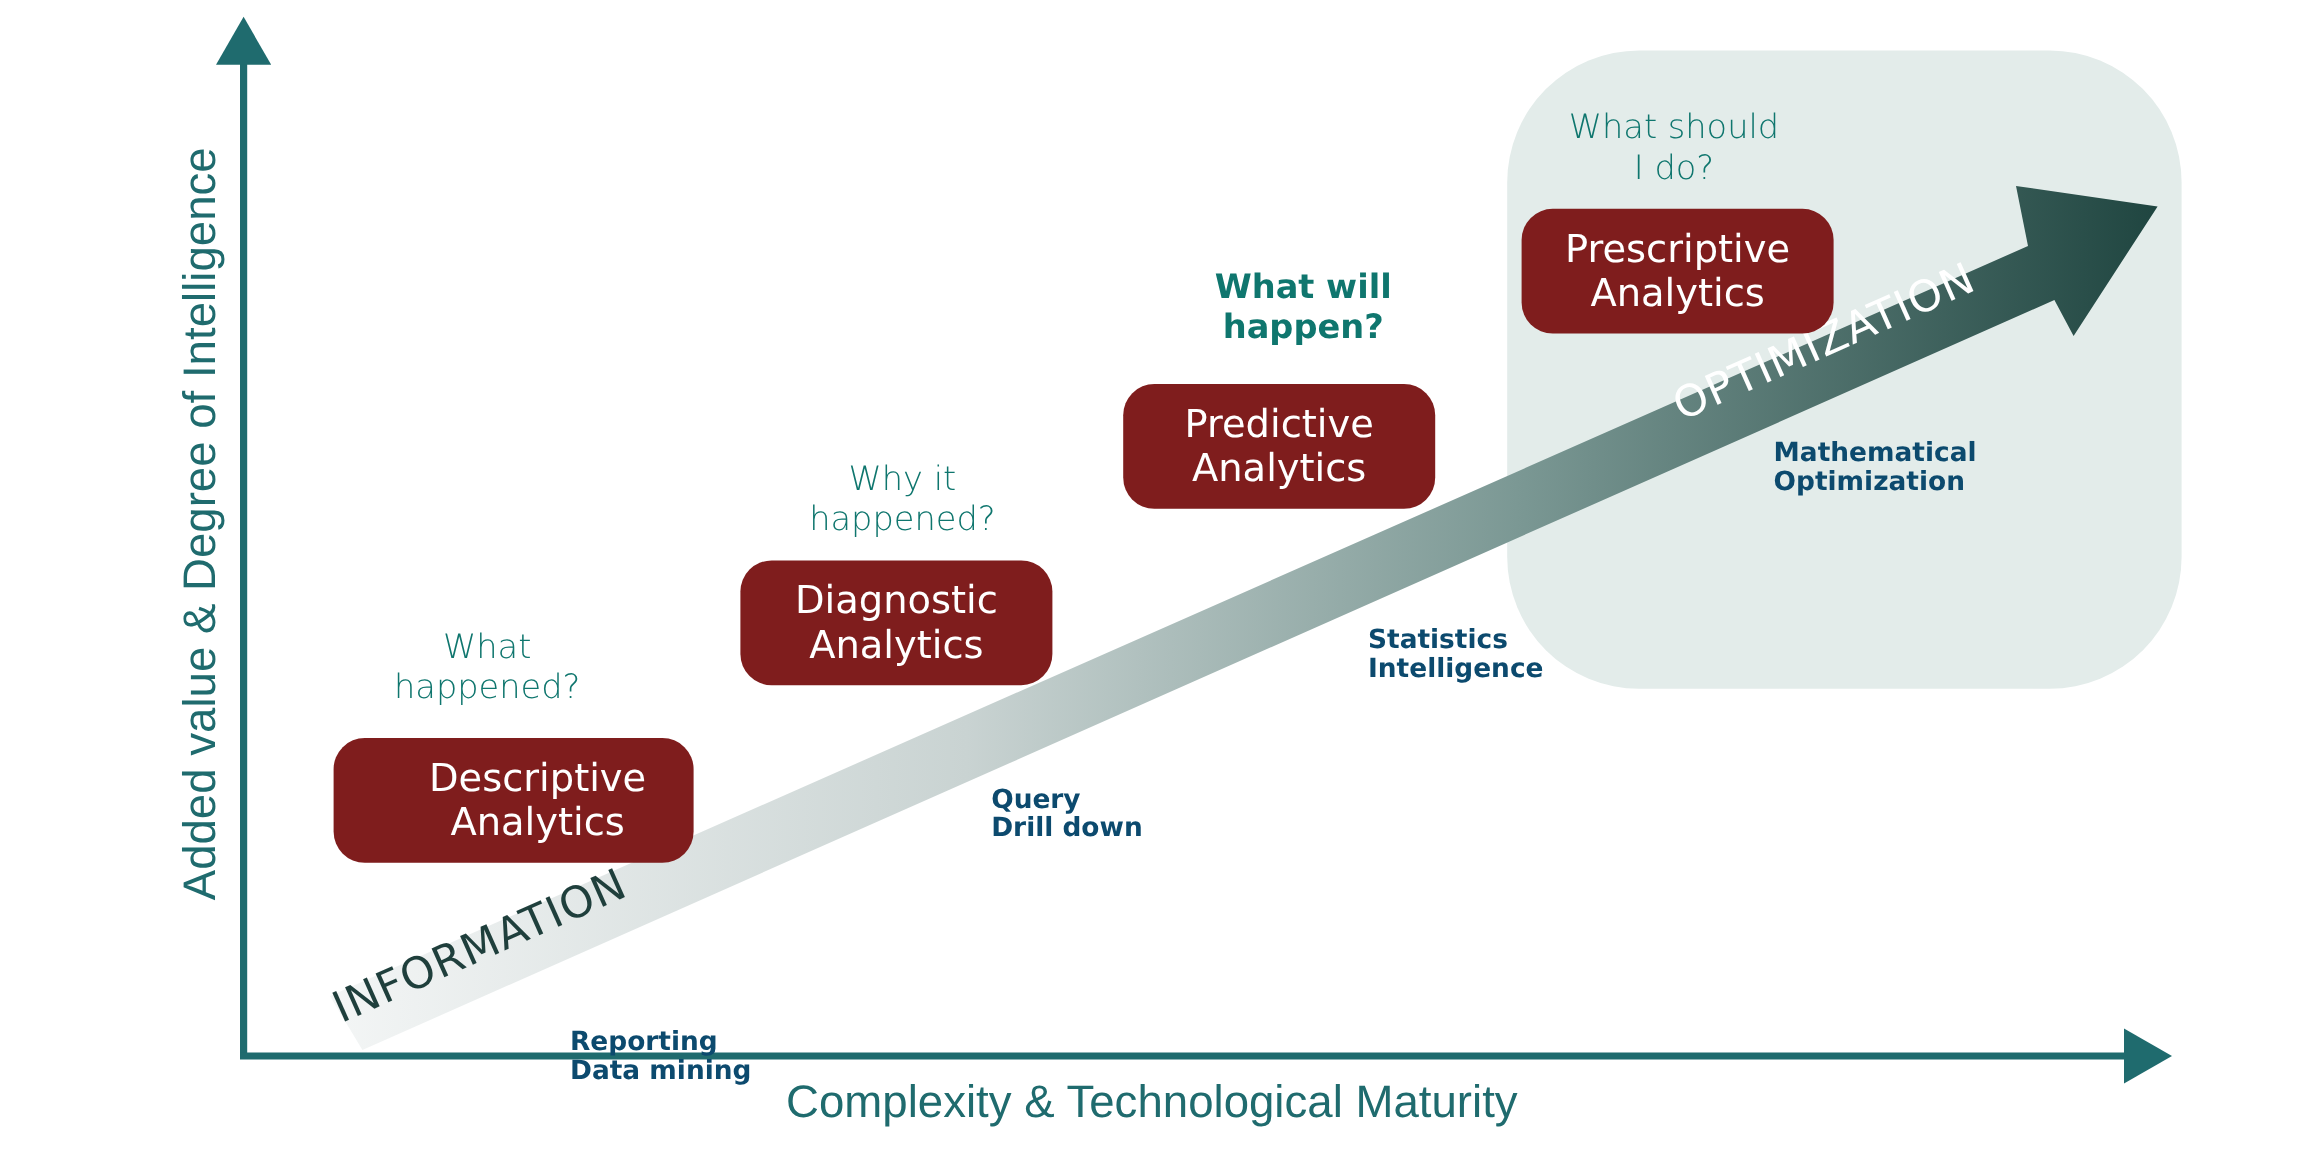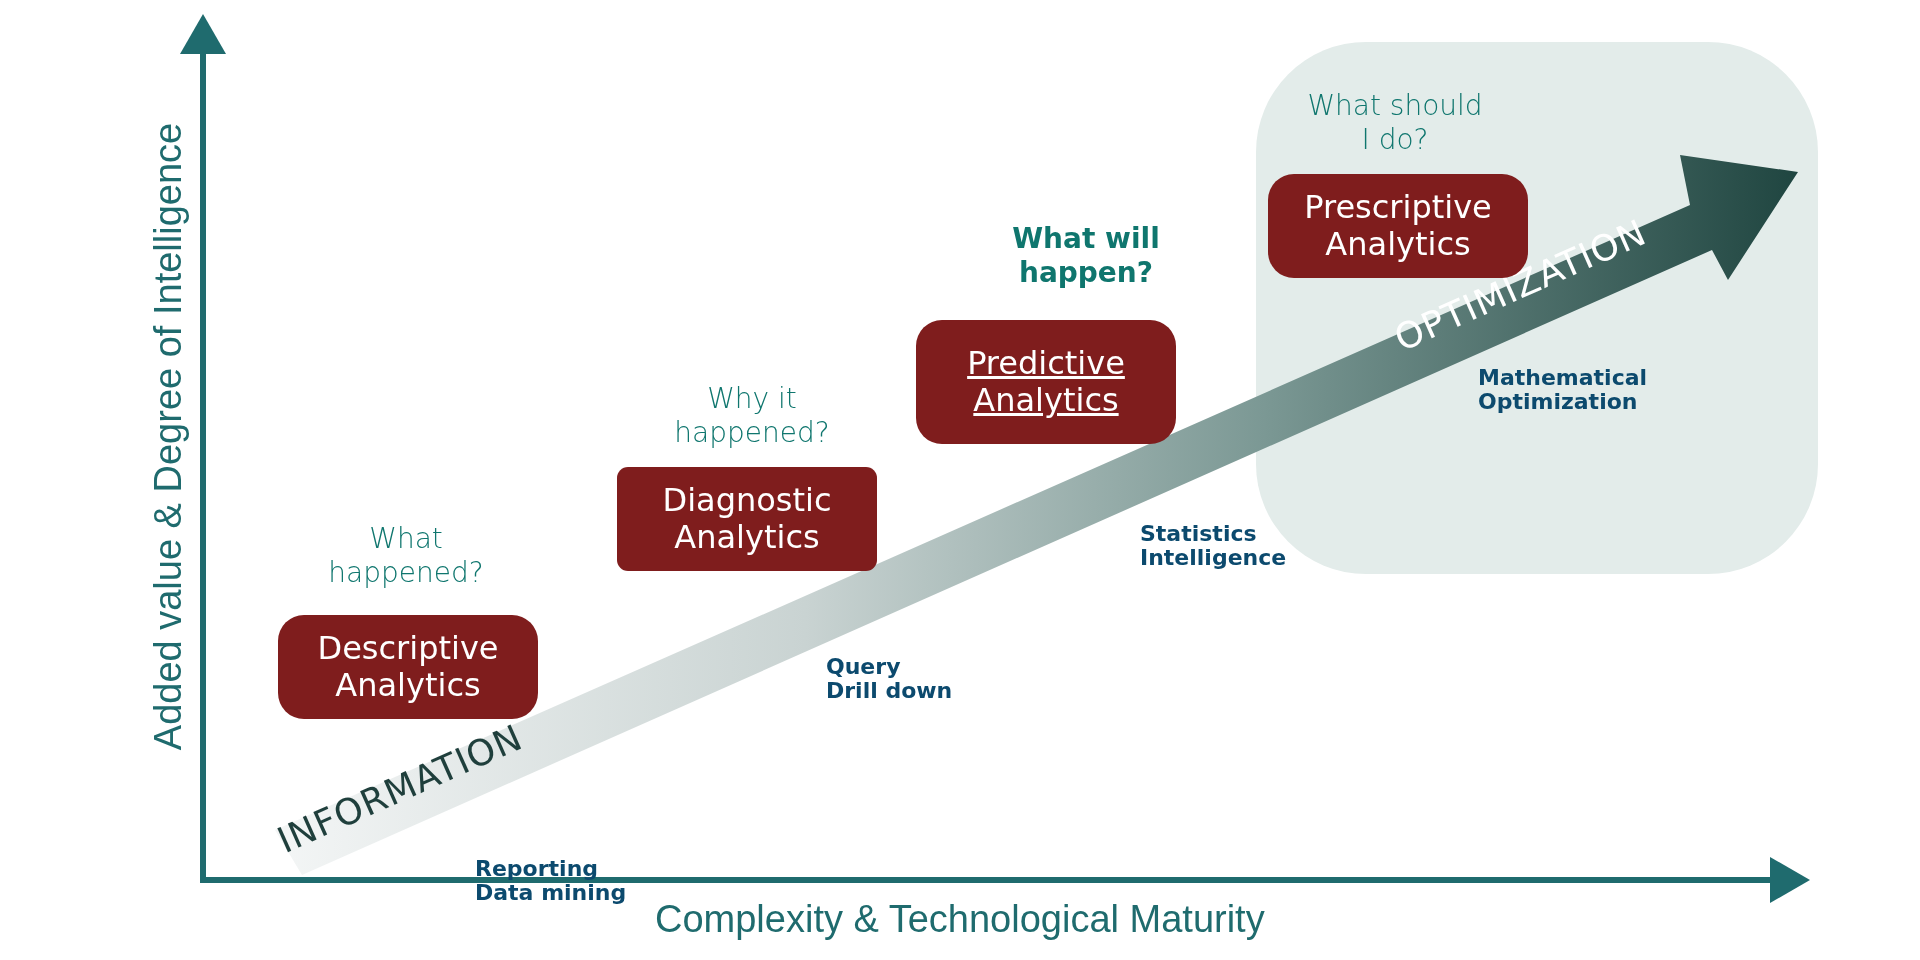--- a/index.html
+++ b/index.html
@@ -45,35 +45,35 @@
 
 <div class="abs axis-label y-label" style="left:-162px; top:415px; width:660px; text-align:center;">Added value &amp; Degree of Intelligence</div>
 
 <div class="abs axis-label" style="left:655px; top:898px;">Complexity &amp; Technological Maturity</div>
 
 <div class="abs band-label" style="left:288px; top:820px; color:#1f3f3c; transform:rotate(-24deg);">INFORMATION</div>
 <div class="abs band-label" style="left:1405px; top:318px; color:#ffffff; transform:rotate(-24deg);">OPTIMIZATION</div>
 
 <div class="abs question" style="left:306px; top:522px; width:200px;">What
 happened?</div>
-<div class="abs box" style="left:278px; top:615px; width:260px; height:104px;">Descriptive
+<div class="abs box" style="left:278px; top:615px; width:260px; height:104px;padding-left:40px;">Descriptive
 Analytics</div>
 <div class="abs method" style="left:475px; top:813px;margin-top:44px;">Reporting
 Data mining</div>
 
 <div class="abs question" style="left:642px; top:382px; width:220px;">Why it
 happened?</div>
-<div class="abs box" style="left:617px; top:467px; width:260px; height:104px;border-radius:11px;">Diagnostic
+<div class="abs box" style="left:617px; top:467px; width:260px; height:104px;">Diagnostic
 Analytics</div>
 <div class="abs method" style="left:826px; top:655px;">Query
 Drill down</div>
 
 <div class="abs question" style="left:976px; top:222px; width:220px;font-weight:bold;">What will
 happen?</div>
-<div class="abs box" style="left:916px; top:320px; width:260px; height:124px;text-decoration:underline;">Predictive
+<div class="abs box" style="left:936px; top:320px; width:260px; height:104px;">Predictive
 Analytics</div>
 <div class="abs method" style="left:1140px; top:522px;">Statistics
 Intelligence</div>
 
 <div class="abs question" style="left:1270px; top:89px; width:250px;">What should
 I do?</div>
 <div class="abs box" style="left:1268px; top:174px; width:260px; height:104px;">Prescriptive
 Analytics</div>
 <div class="abs method" style="left:1478px; top:366px;">Mathematical
 Optimization</div>

